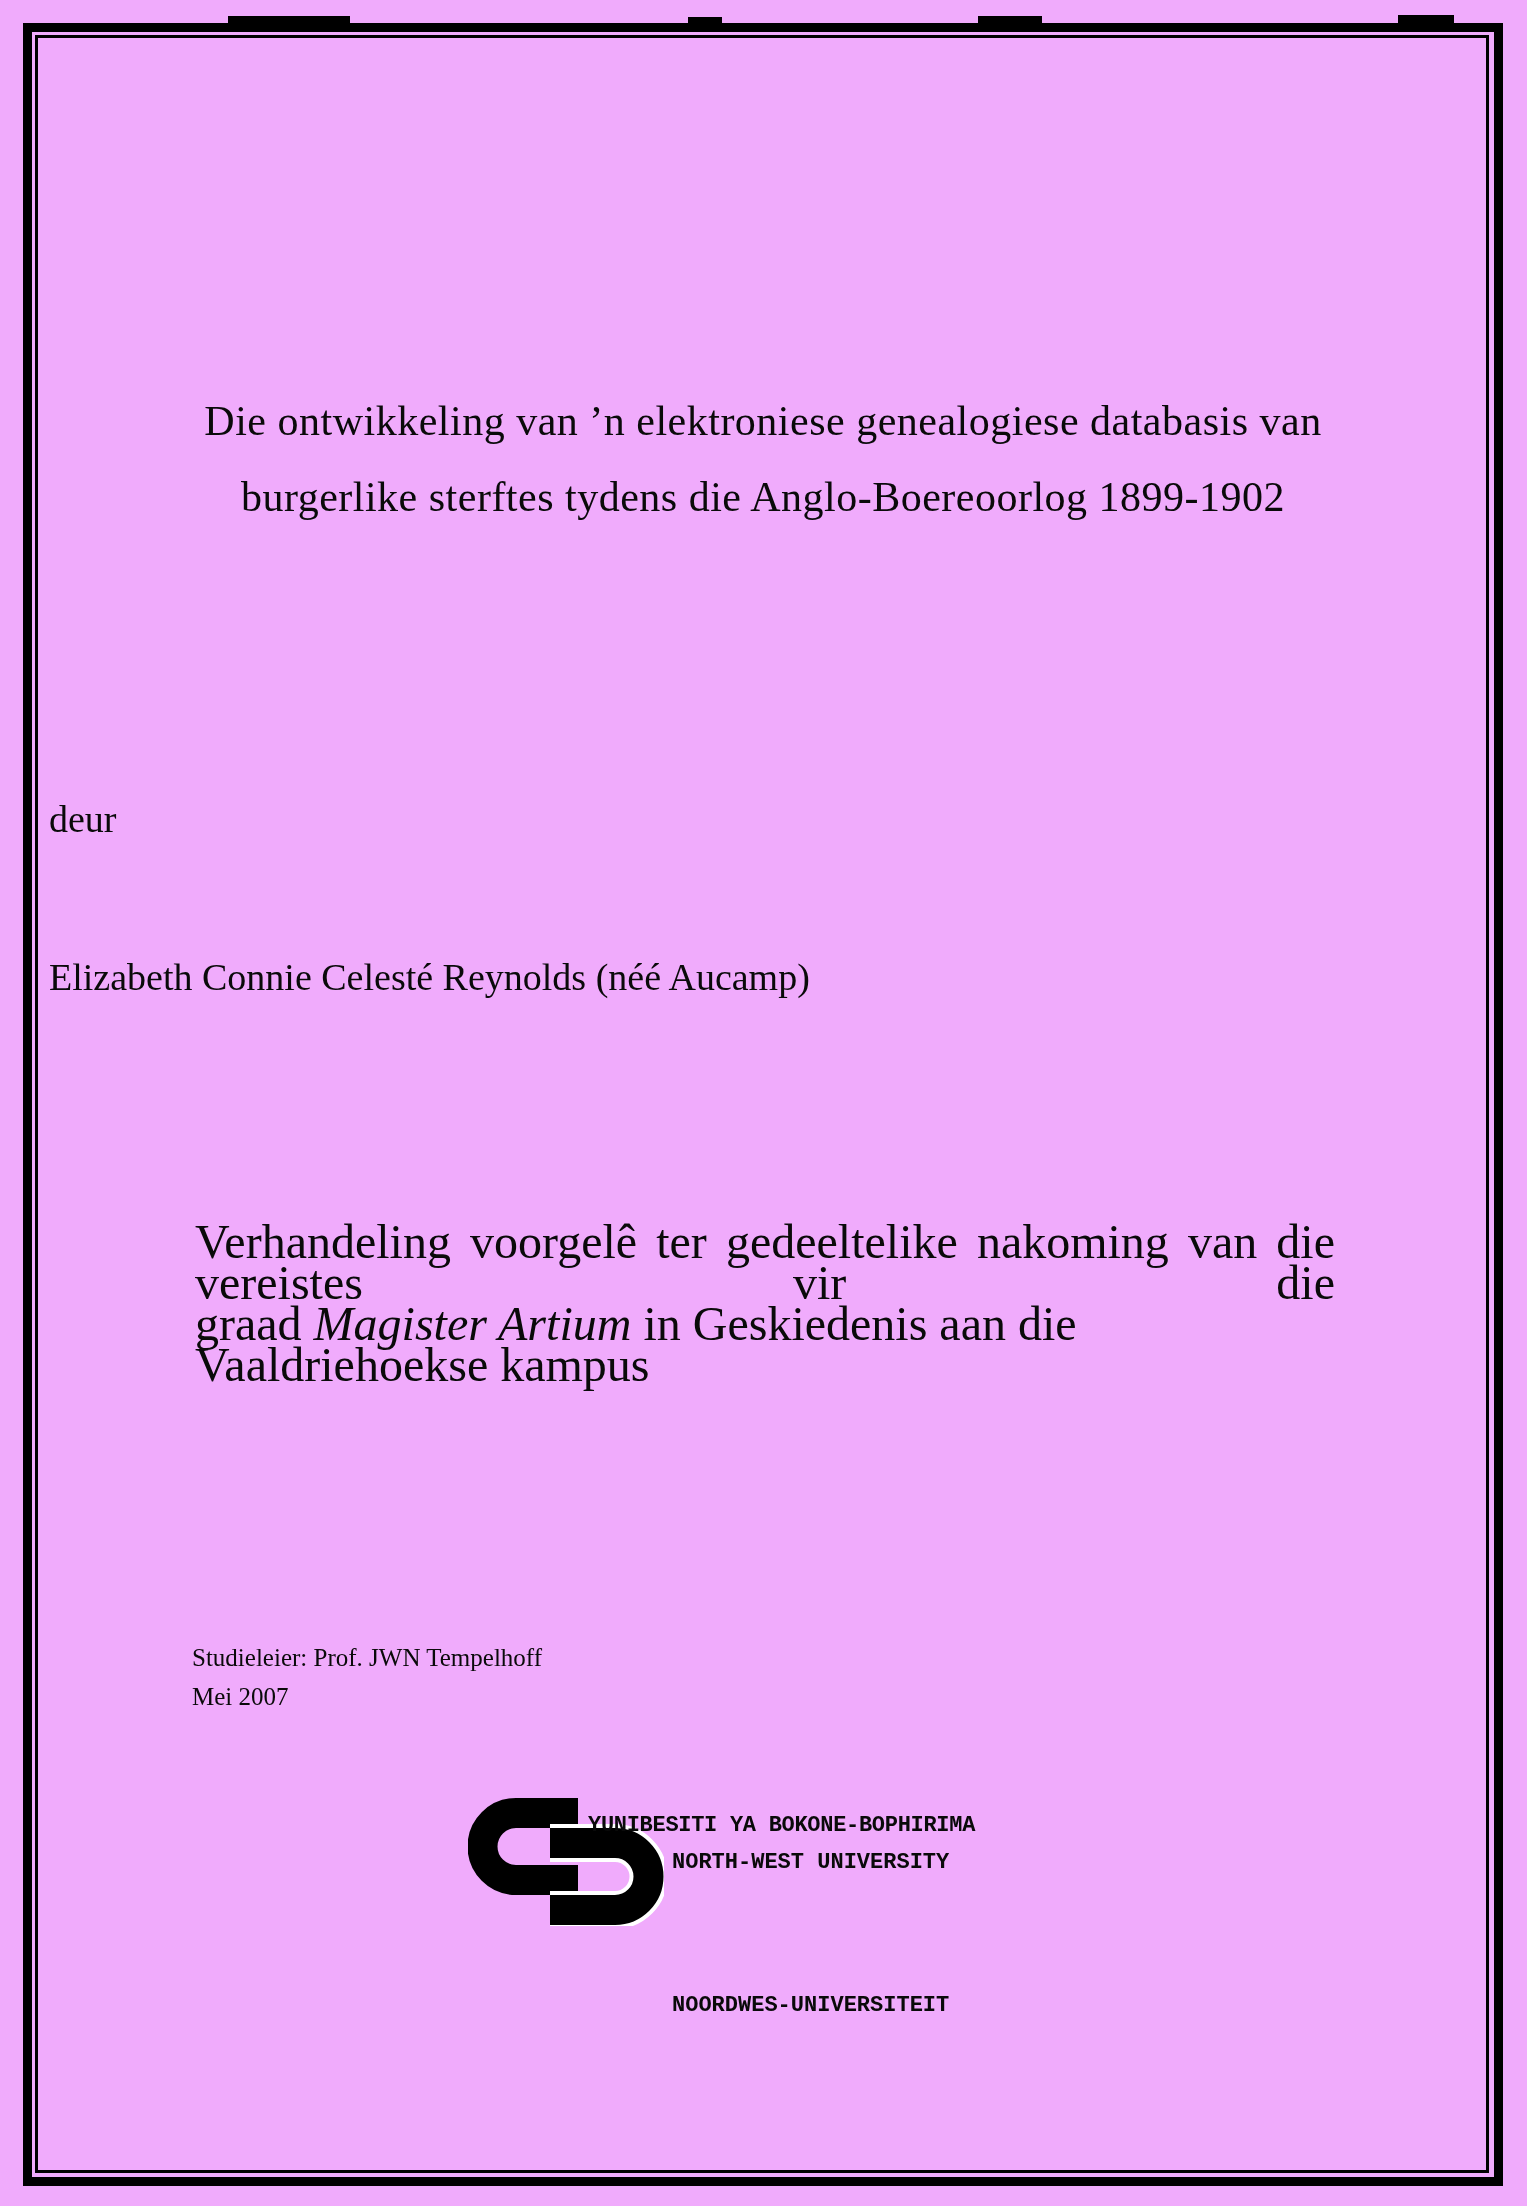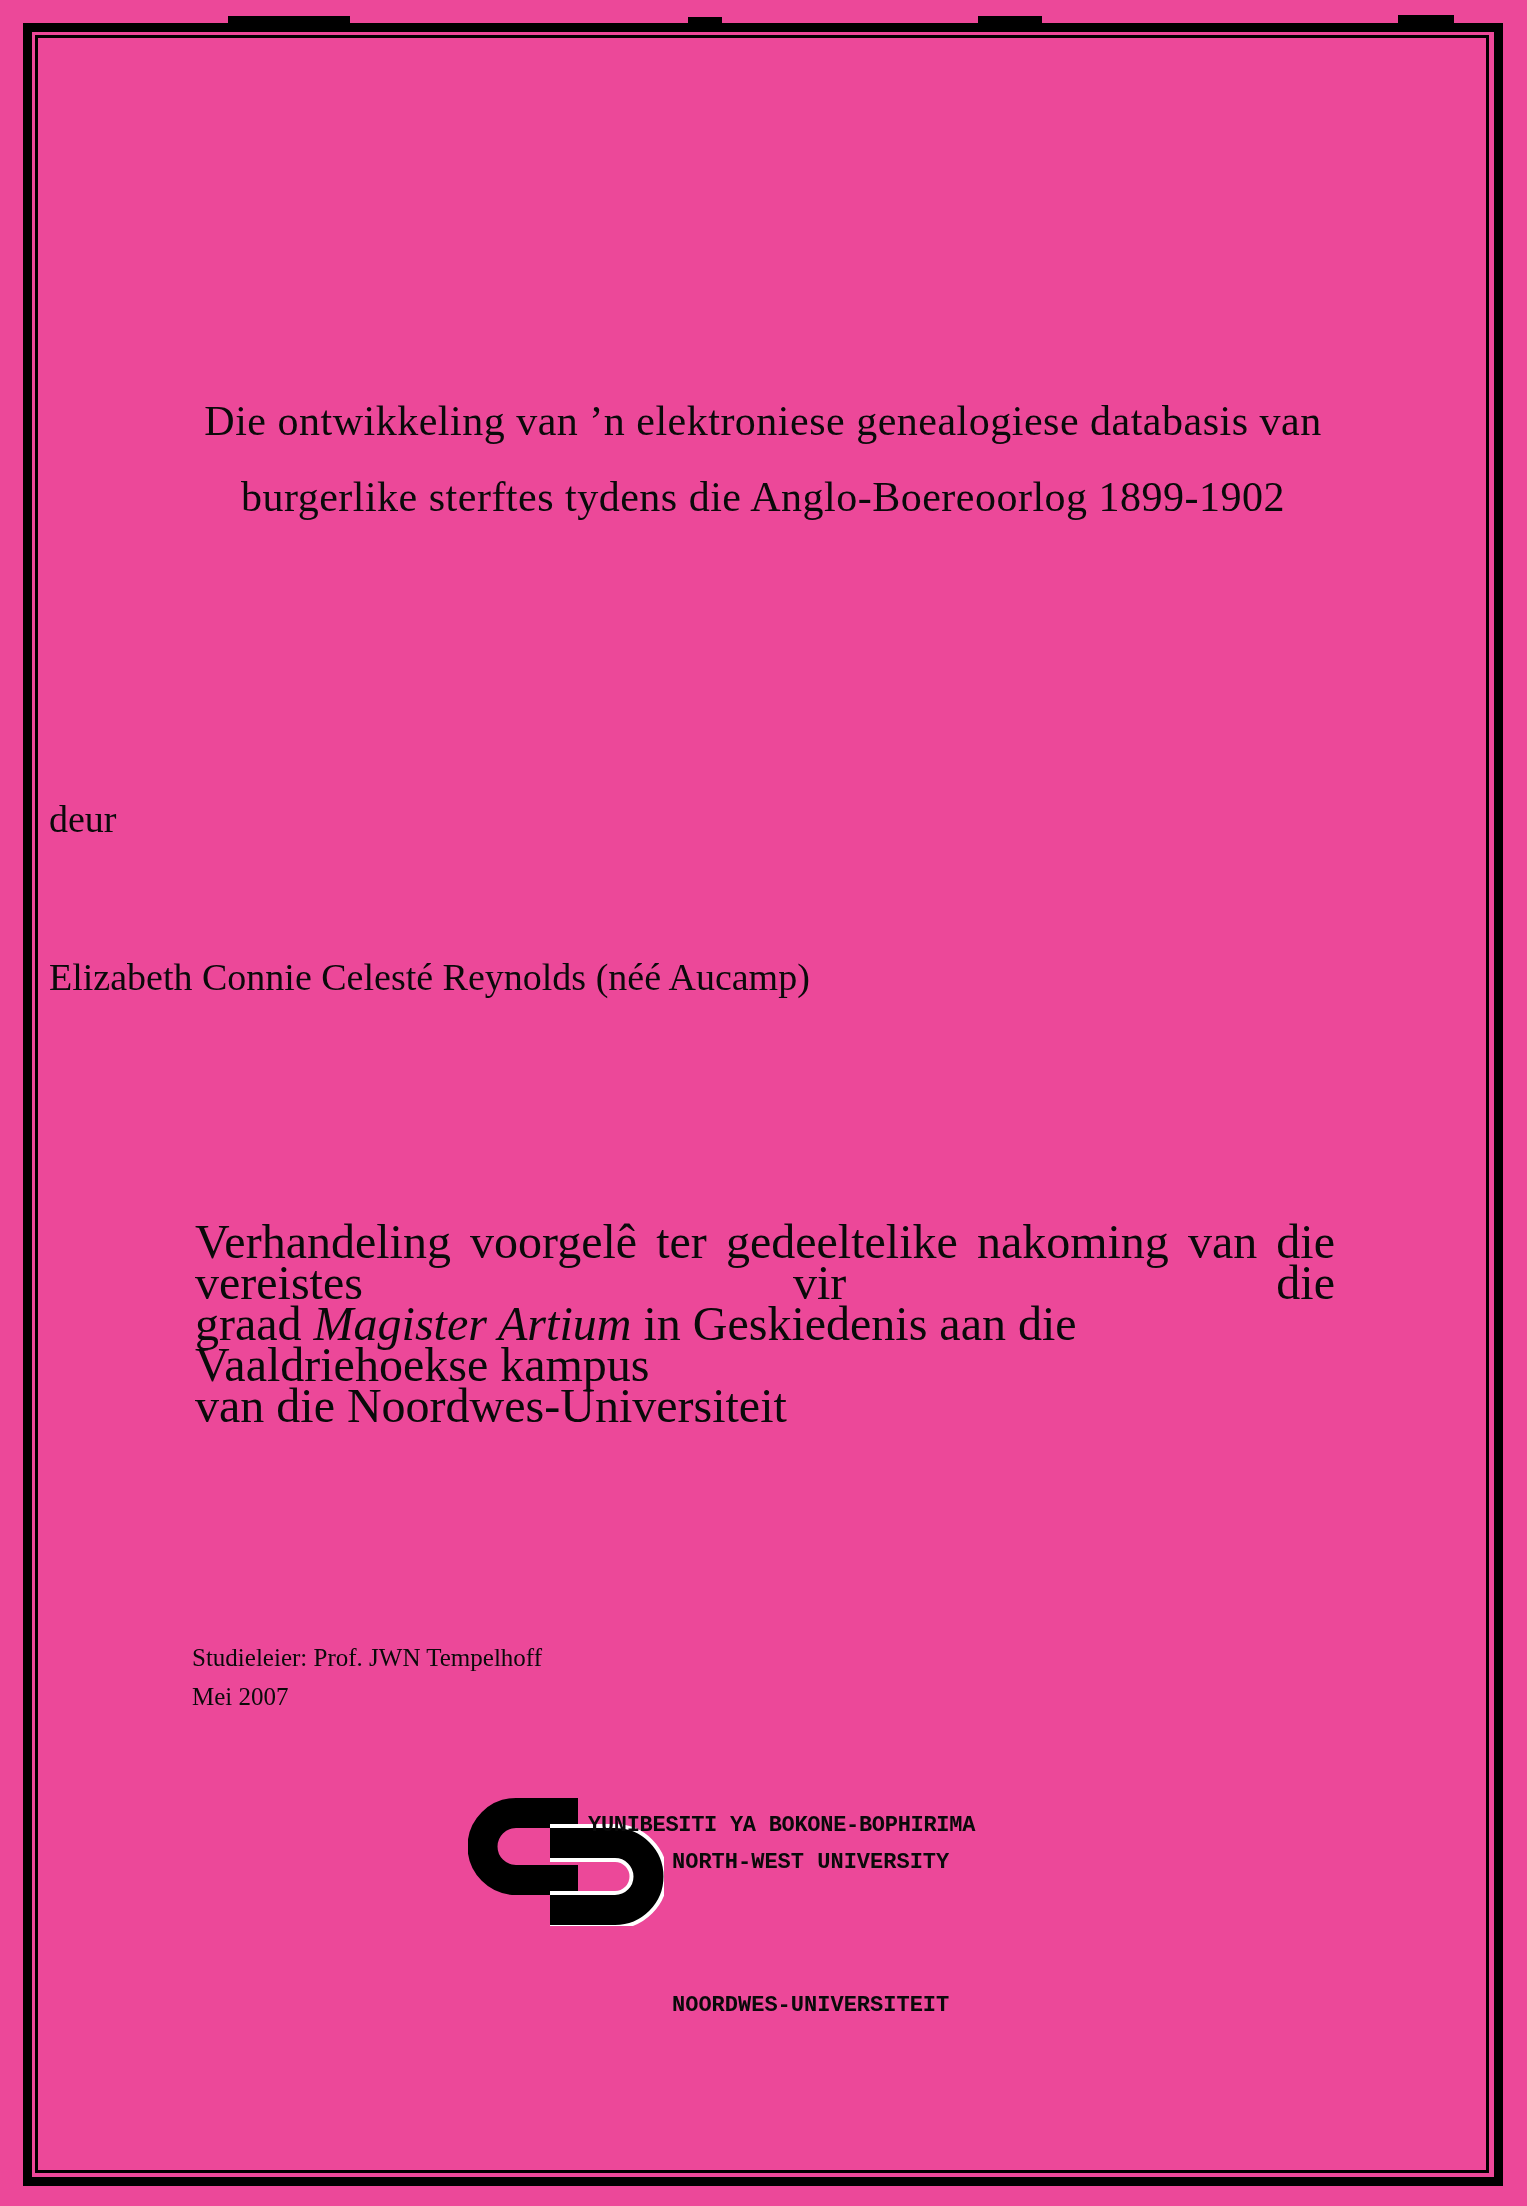--- a/index.html
+++ b/index.html
@@ -4,21 +4,21 @@
 <style>
   html, body {
     margin: 0;
     padding: 0;
     background: #ffffff;
   }
   .page {
     position: relative;
     width: 1527px;
     height: 2206px;
-    background: #ec4899;
+    background: #f0abfc;
     color: #0a0a0a;
     font-family: "Liberation Serif", serif;
     overflow: hidden;
   }
   .border-outer {
     position: absolute;
     left: 23px; top: 23px;
     width: 1480px; height: 2163px;
     border: 9px solid #000;
     box-sizing: border-box;
@@ -113,21 +113,20 @@
     <div>burgerlike sterftes tydens die Anglo-Boereoorlog 1899-1902</div>
   </div>
 
   <div class="byline">deur</div>
 
   <div class="author-line">Elizabeth Connie Celesté Reynolds (néé Aucamp)</div>
 
   <div class="statement">
     <div class="justify">Verhandeling voorgelê ter gedeeltelike nakoming van die vereistes vir die</div>
     <div><span>graad </span><span class="italic">Magister Artium</span><span> in Geskiedenis aan die Vaaldriehoekse kampus</span></div>
-    <div>van die Noordwes-Universiteit</div>
   </div>
 
   <div class="supervisor-block">
     <div>Studieleier: Prof. JWN Tempelhoff</div>
     <div>Mei 2007</div>
   </div>
 
   <svg class="logo-mark" viewBox="0 0 196 128" xmlns="http://www.w3.org/2000/svg" aria-hidden="true">
 
     <path d="M 110 15 H 48 A 33.5 33.5 0 0 0 48 82 H 110" fill="none" stroke="#000" stroke-width="30" stroke-linecap="butt"></path>

